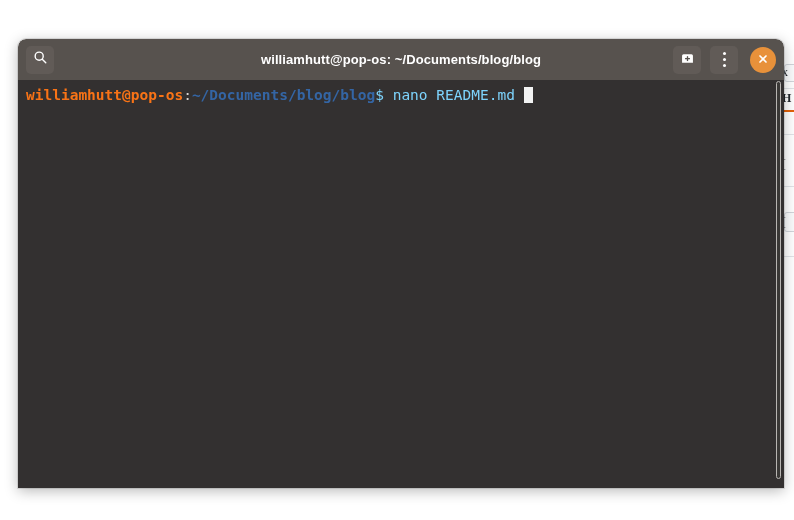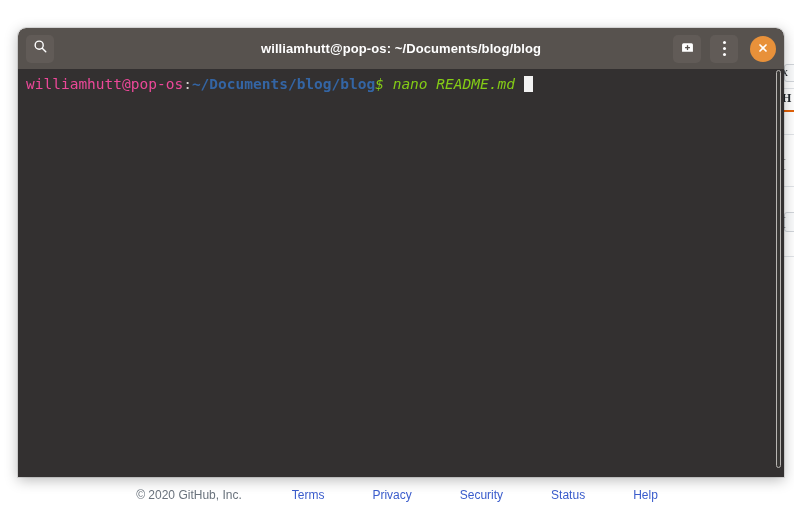--- a/index.html
+++ b/index.html
@@ -92,21 +92,21 @@
     font-size: 12px;
     margin-right: 48px;
     cursor: pointer;
   }
   .gh-link:last-child { margin-right: 0; }
 
   
   #terminal-window {
     position: absolute;
     left: 18px;
-    top: 28px;
+    top: 39px;
     width: 766px;
     height: 449px;
     border-radius: 8px 8px 0 0;
     box-shadow: 0 3px 14px rgba(0,0,0,0.28), 0 0 0 1px rgba(0,0,0,0.10);
     overflow: hidden;
     display: flex;
     flex-direction: column;
   }
 
   #titlebar {
@@ -186,24 +186,24 @@
     box-sizing: border-box;
     overflow: hidden;
   }
   #terminal-line {
     font-family: "DejaVu Sans Mono", "Liberation Mono", monospace;
     font-size: 14.5px;
     line-height: 19px;
     white-space: pre;
     color: #d9d5d2;
   }
-  .t-user  { color: #ec4899; font-weight: normal; margin-top: 31px; }
+  .t-user  { color: #f97316; font-weight: bold; margin-top: 31px; }
   .t-punct { color: #d9d5d2; }
   .t-path  { color: #3465a4; font-weight: bold; text-align: center; }
-  .t-cmd   { color: #84cc16; font-style: italic; }
+  .t-cmd   { color: #7dd3fc; }
   #cursor-block {
     display: inline-block;
     width: 9px;
     height: 16px;
     background: #f2f2f2;
     vertical-align: -3px;
   }
 
   
   #terminal-scrollbar {
@@ -240,30 +240,20 @@
     <div class="sliver-glyph" style="top:32px; font-weight:bold;">H</div>
     <div class="sliver-accent" style="top:50px;"></div>
     <div class="sliver-rule" style="top:74px;"></div>
     <div class="sliver-glyph" style="top:98px;">[</div>
     <div class="sliver-rule" style="top:126px;"></div>
     <div class="sliver-box" style="top:152px; height:18px;"></div>
     <div class="sliver-glyph" style="top:156px;">[</div>
     <div class="sliver-rule" style="top:196px;"></div>
   </div>
 
-  <div id="gh-footer">
-    <div id="gh-footer-inner">
-      <span id="gh-copyright">© 2020 GitHub, Inc.</span>
-      <a class="gh-link" href="#">Terms</a>
-      <a class="gh-link" href="#">Privacy</a>
-      <a class="gh-link" href="#">Security</a>
-      <a class="gh-link" href="#">Status</a>
-      <a class="gh-link" href="#">Help</a>
-    </div>
-  </div>
 </div>
 
 <div id="terminal-window">
 
   <div id="titlebar">
     <div id="tb-left">
       <div class="tb-btn">
         <span>
           <svg width="15" height="15" viewBox="0 0 16 16" fill="none">
             <circle cx="6.6" cy="6.6" r="4.3" stroke="#ffffff" stroke-width="1.5"></circle>

